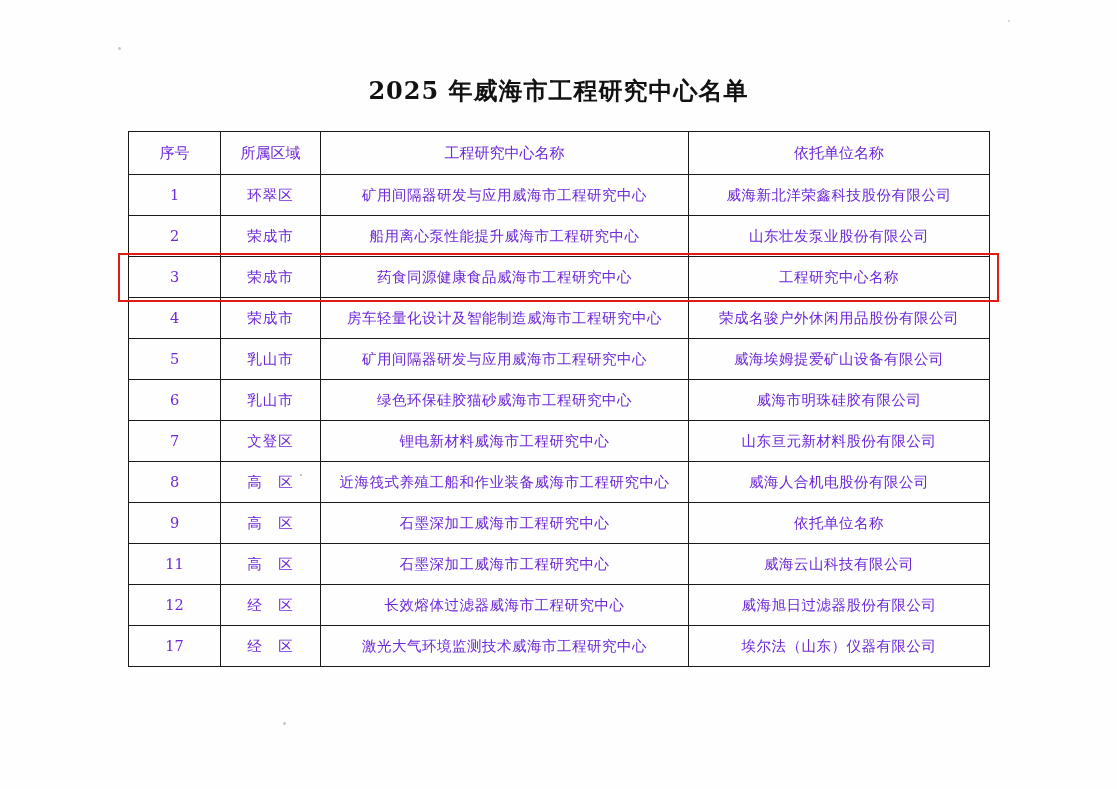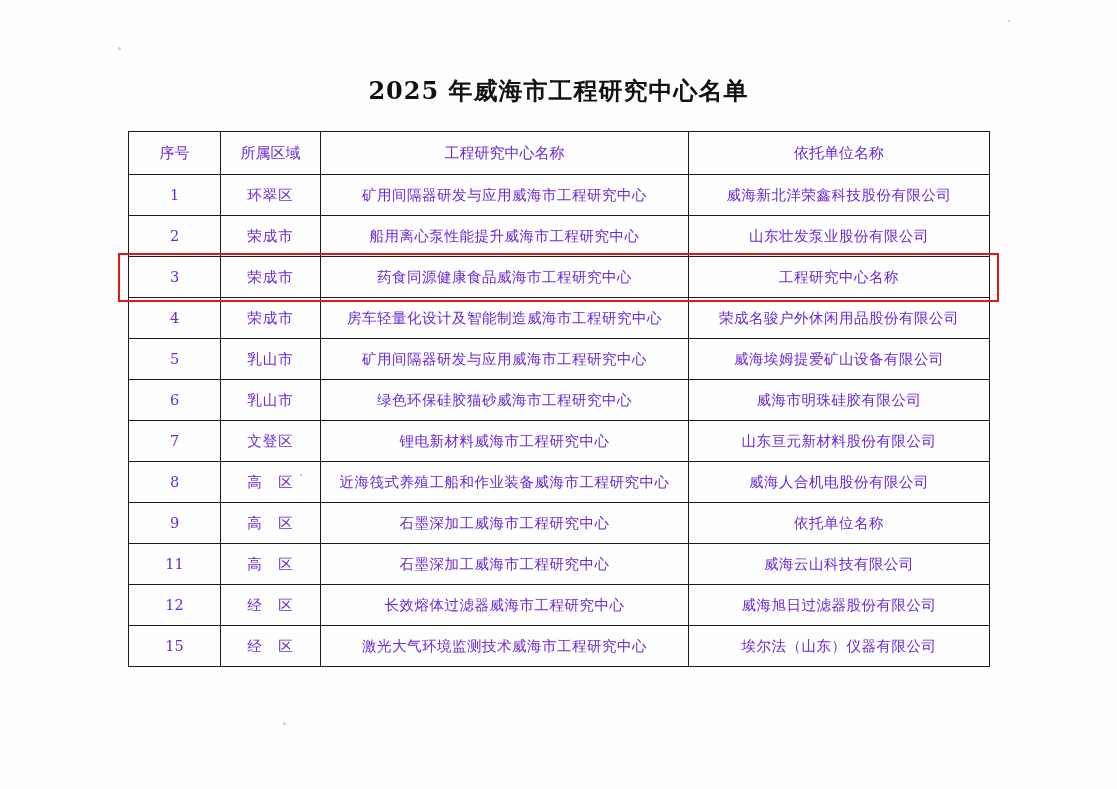--- a/index.html
+++ b/index.html
@@ -176,21 +176,21 @@
             <td class="cell-name">石墨深加工威海市工程研究中心</td>
             <td class="cell-org">威海云山科技有限公司</td>
           </tr>
           <tr>
             <td class="cell-no">12</td>
             <td class="cell-area">经　区</td>
             <td class="cell-name">长效熔体过滤器威海市工程研究中心</td>
             <td class="cell-org">威海旭日过滤器股份有限公司</td>
           </tr>
           <tr>
-            <td class="cell-no">15</td>
+            <td class="cell-no">17</td>
             <td class="cell-area">经　区</td>
             <td class="cell-name">激光大气环境监测技术威海市工程研究中心</td>
             <td class="cell-org">埃尔法（山东）仪器有限公司</td>
           </tr>
         </tbody>
     </table>
   </div>
 
   <div class="highlight-box" style="top: 252.5px; height: 49px;"></div>
 

